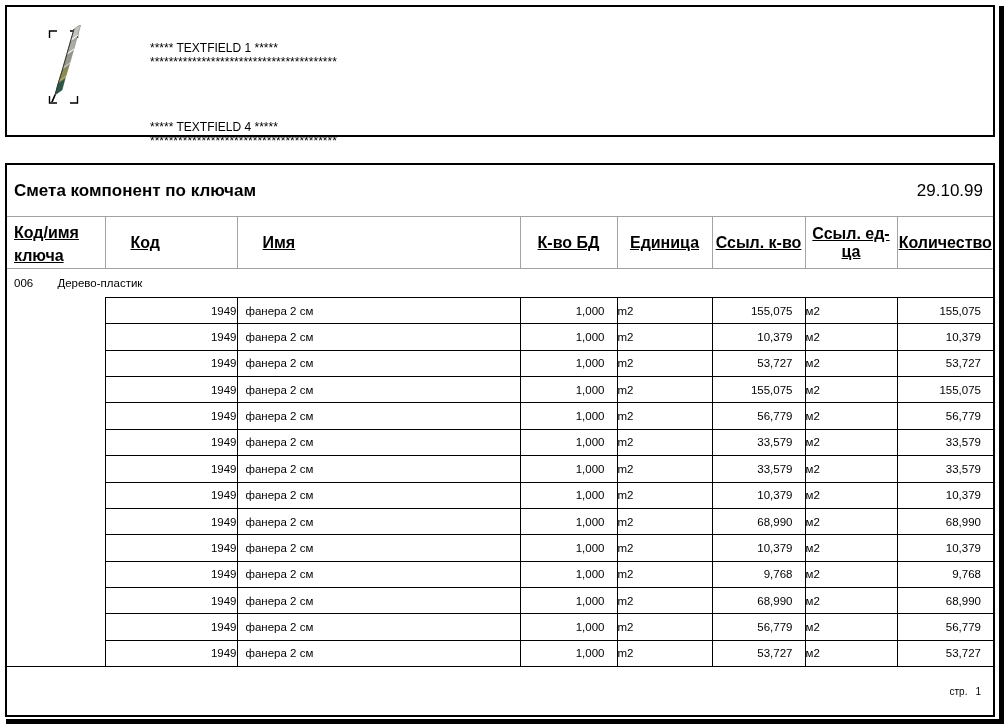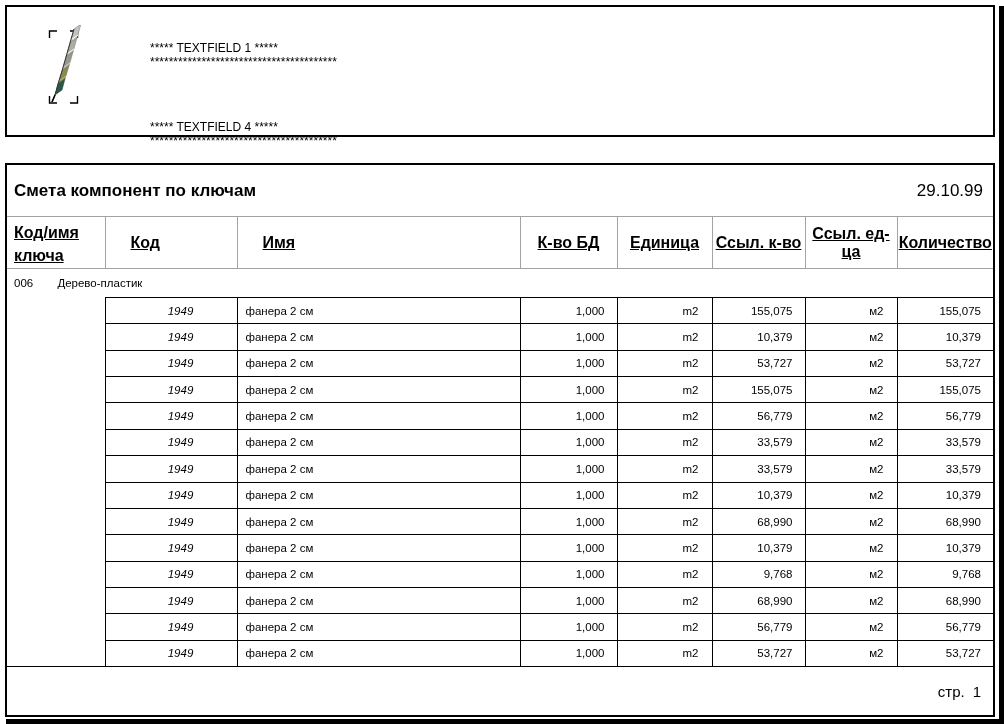--- a/index.html
+++ b/index.html
@@ -30,26 +30,26 @@
   th.first{text-align:left;vertical-align:top;padding:4px 2px 0 7px;border-left:none;line-height:1.45;}
   th.leftal{text-align:left;padding-left:25px;}
   th.last{border-right:none;}
   tr.group-row{height:29px;}
   td.group-cell{border:none;padding-left:7px;text-align:left;}
   tr.data{height:26.36px;}
   td{border:1px solid #000;padding:0;overflow:hidden;white-space:nowrap;}
   td.sp{border:none;}
   tr.lastrow td.sp{border-bottom:1px solid #000;}
   td.rlast{border-right:none;}
-  .c-code{text-align:center;padding-left:19px;font-style:italic;}
+  .c-code{text-align:right;padding-left:19px;}
   .c-name{text-align:left;padding-left:8px;}
   .c-num{text-align:right;padding-right:12px;}
-  .c-unit{text-align:right;padding-right:13px;}
+  .c-unit{text-align:left;padding-right:13px;}
   .footer-row{flex:1;display:flex;align-items:center;justify-content:flex-end;
-              padding-right:12px;font-size:15px;white-space:pre;}
+              padding-right:12px;font-size:10px;white-space:pre;}
   .footer-row .pgnum{margin-left:8px;}
 </style>
 </head>
 <body>
 
 <div class="page">
 
   <div class="box1">
     <span class="logo">
       <svg width="42" height="88" viewBox="0 0 42 88" xmlns="http://www.w3.org/2000/svg">

